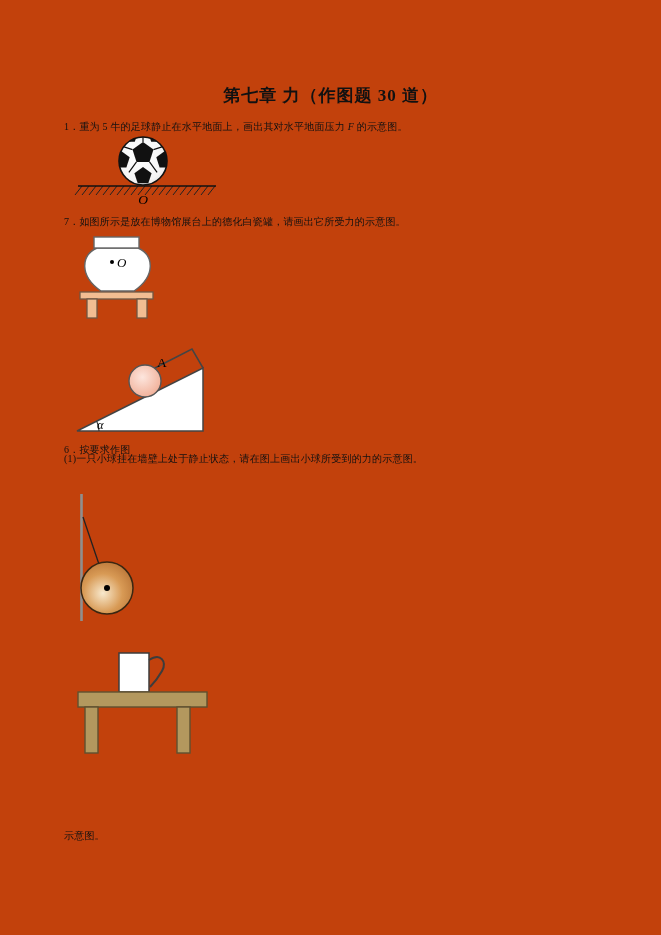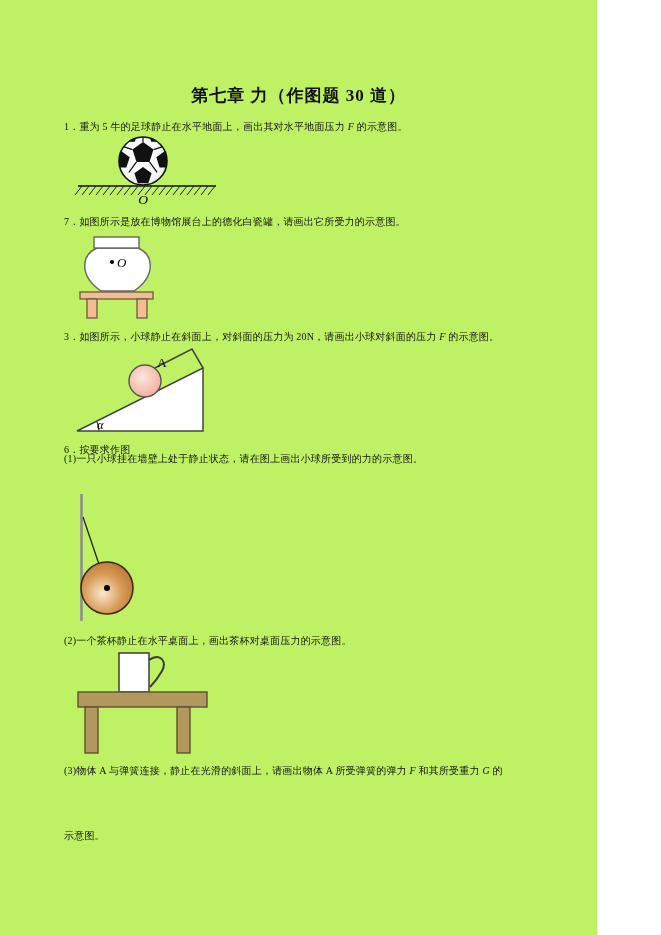--- a/index.html
+++ b/index.html
@@ -1,19 +1,19 @@
 <!DOCTYPE html>
 <html><head>
 <meta charset="utf-8">
 <style>
   html,body{margin:0;padding:0;background:#ffffff;}
   .page{
     position:relative;
-    width:597px;height:935px;
-    background:#bef264;
+    width:661px;height:935px;
+    background:#c2410c;
     font-family:"Liberation Serif","DejaVu Serif",serif;
     color:#111;
     overflow:hidden;
   }
   .tline{
     position:absolute;
     left:64px;
     font-size:10px;
     line-height:17px;
     letter-spacing:0.2px;
@@ -72,21 +72,20 @@
   <svg class="fig" style="left:72px;top:230px" width="90" height="92" viewBox="72 230 90 92">
     <rect x="80" y="292" width="73" height="7" stroke="#6f5844" stroke-width="1.3" fill="#f2bd92"></rect>
     <rect x="87" y="299" width="10" height="19" stroke="#6f5844" stroke-width="1.3" fill="#f2bd92"></rect>
     <rect x="137" y="299" width="10" height="19" stroke="#6f5844" stroke-width="1.3" fill="#f2bd92"></rect>
     <path d="M97,248 C81,255 79,276 101,291 L134,291 C156,276 154,255 138,248 Z" fill="#ffffff" stroke="#666" stroke-width="1.4"></path>
     <rect x="94" y="237" width="45" height="11" fill="#ffffff" stroke="#666" stroke-width="1.4"></rect>
     <circle cx="112" cy="262" r="2" fill="#000"></circle>
     <text x="117" y="267" font-size="13" font-style="italic">O</text>
   </svg>
 
-  <div class="tline" style="top:328px"><span>3．如图所示，小球静止在斜面上，对斜面的压力为 20N，请画出小球对斜面的压力 </span><span class="it">F</span><span> 的示意图。</span></div>
 
   <svg class="fig" style="left:70px;top:340px" width="145" height="100" viewBox="70 340 145 100">
     <defs>
       <radialGradient id="gpink" cx="42%" cy="38%" r="75%">
         <stop offset="0%" stop-color="#fde6de"></stop>
         <stop offset="100%" stop-color="#efa78d"></stop>
       </radialGradient>
     </defs>
     <polygon points="77,431 203,431 203,368" fill="#ffffff" stroke="#444" stroke-width="1.5"></polygon>
     <path d="M151,370 L192,349 L203,368" fill="none" stroke="#444" stroke-width="1.5"></path>
@@ -106,26 +105,24 @@
         <stop offset="50%" stop-color="#d89a55"></stop>
         <stop offset="100%" stop-color="#b06a2e"></stop>
       </radialGradient>
     </defs>
     <line x1="81.5" y1="494" x2="81.5" y2="621" stroke="#8f8f8f" stroke-width="2.6"></line>
     <line x1="83" y1="517" x2="107" y2="588" stroke="#222" stroke-width="1.3"></line>
     <circle cx="107" cy="588" r="26" fill="url(#gorange)" stroke="#3a2712" stroke-width="1.5"></circle>
     <circle cx="107" cy="588" r="3" fill="#000"></circle>
   </svg>
 
-  <div class="tline" style="top:632px">(2)一个茶杯静止在水平桌面上，画出茶杯对桌面压力的示意图。</div>
 
   <svg class="fig" style="left:70px;top:648px" width="145" height="110" viewBox="70 648 145 110">
     <rect x="119" y="653" width="30" height="39" fill="#ffffff" stroke="#3c3c3c" stroke-width="1.5"></rect>
     <path d="M149,660 C161,652 167,662 162,671 C158,678 153,684 150,687" fill="none" stroke="#3c3c3c" stroke-width="2"></path>
     <rect x="78" y="692" width="129" height="15" stroke="#5f5130" stroke-width="1.4" fill="#b3985e"></rect>
     <rect x="85" y="707" width="13" height="46" stroke="#5f5130" stroke-width="1.4" fill="#b3985e"></rect>
     <rect x="177" y="707" width="13" height="46" stroke="#5f5130" stroke-width="1.4" fill="#b3985e"></rect>
   </svg>
 
-  <div class="tline" style="top:762px"><span>(3)物体 A 与弹簧连接，静止在光滑的斜面上，请画出物体 A 所受弹簧的弹力 </span><span class="it">F</span><span> 和其所受重力 </span><span class="it">G</span><span> 的</span></div>
   <div class="tline" style="top:827px">示意图。</div>
 
 </div>
 
 </body></html>

